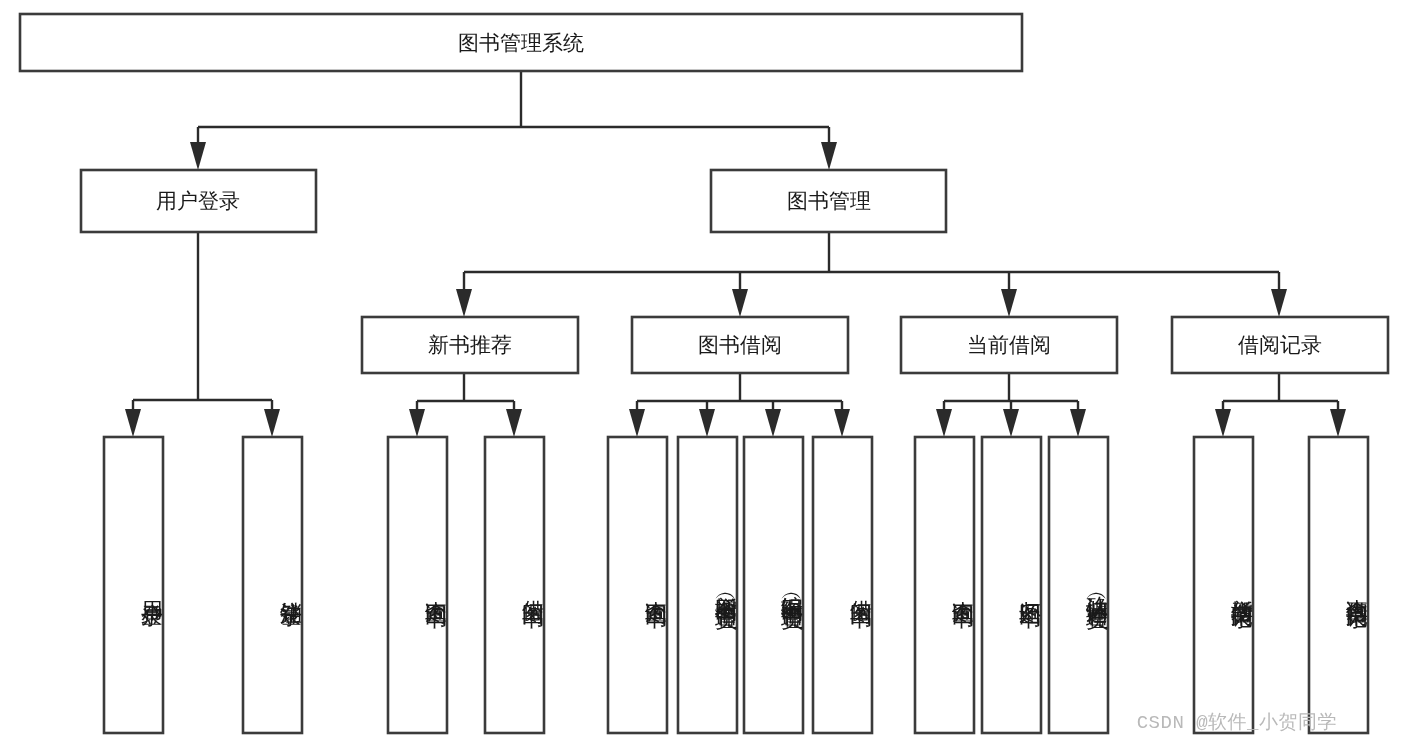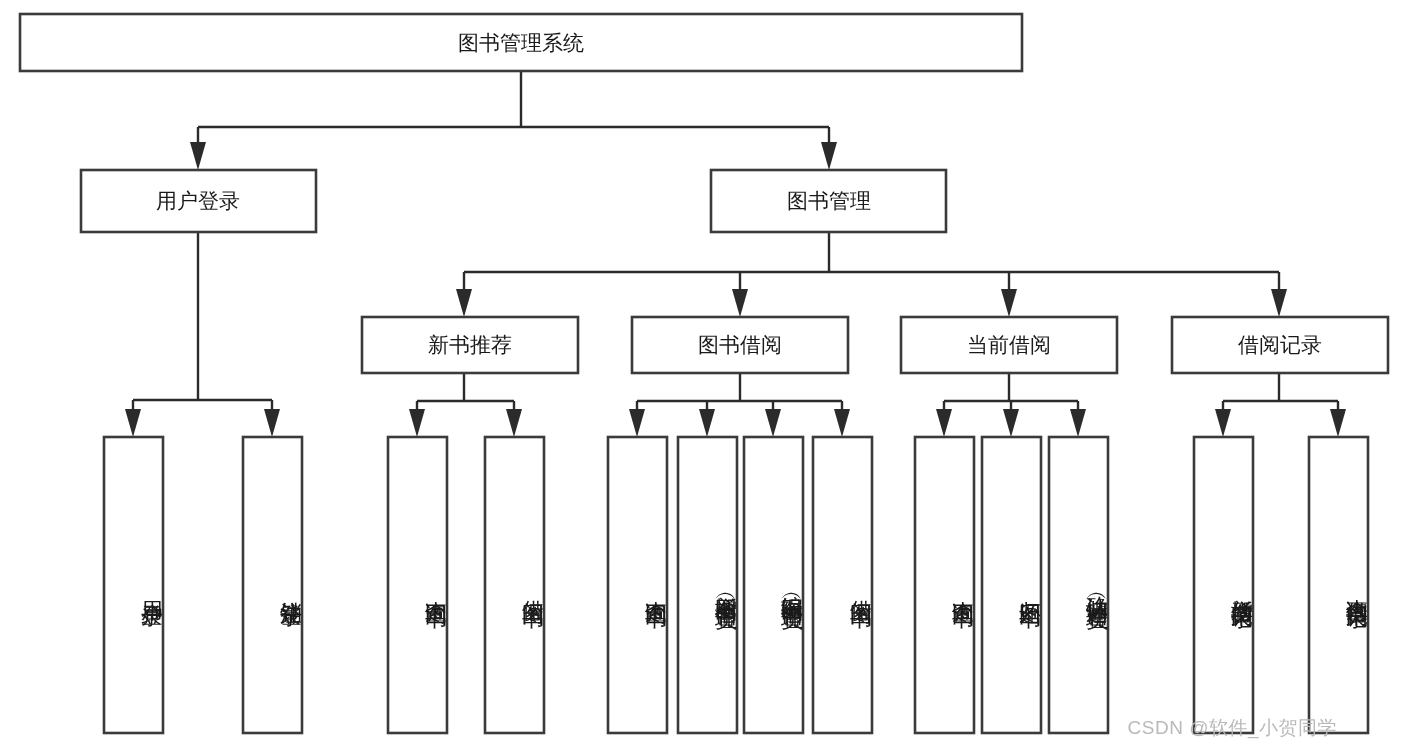--- a/index.html
+++ b/index.html
@@ -59,22 +59,22 @@
     font-size: 22px;
     line-height: 1;
     letter-spacing: 2px;
     color: #1a1a1a;
     white-space: nowrap;
     pointer-events: none;
   }
   .watermark {
     position: absolute;
     right: 8px;
-    bottom: 6px;
-    font-family: Liberation Sans, sans-serif;
+    bottom: 12px;
+    font-family: Liberation Mono, monospace;
     font-size: 19px;
     color: #b9b9b9;
     letter-spacing: 0.5px;
     white-space: nowrap;
   }
 </style>
 </head>
 <body>
 
 <div id="diagram-root">

